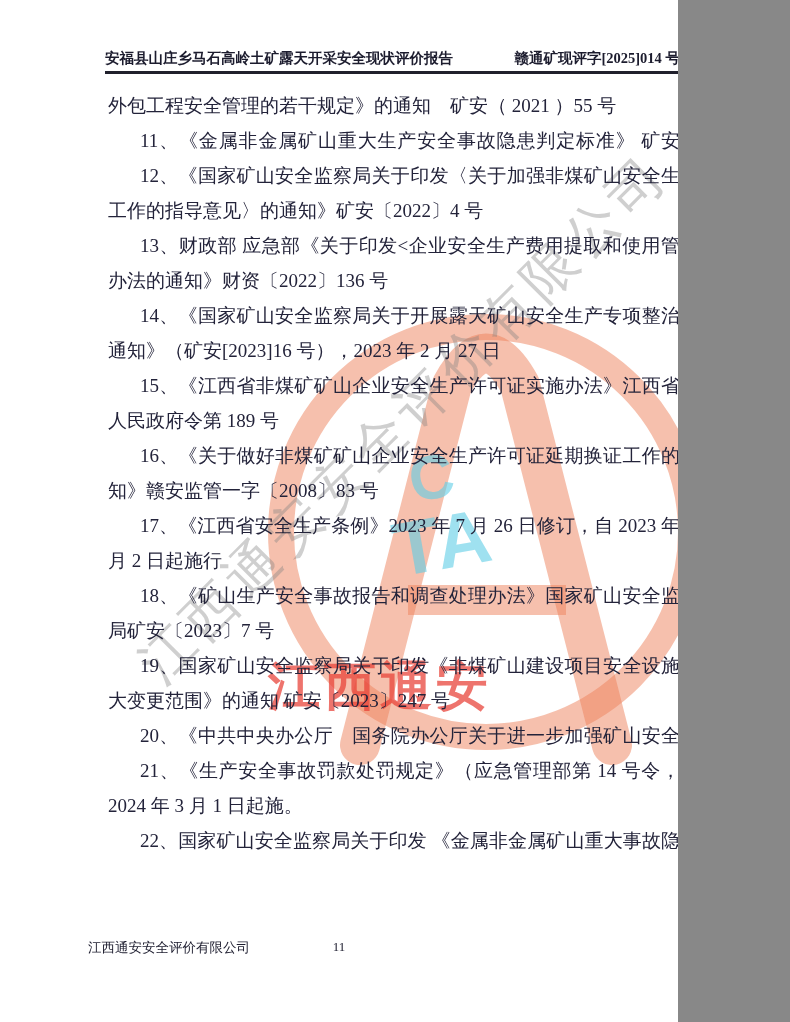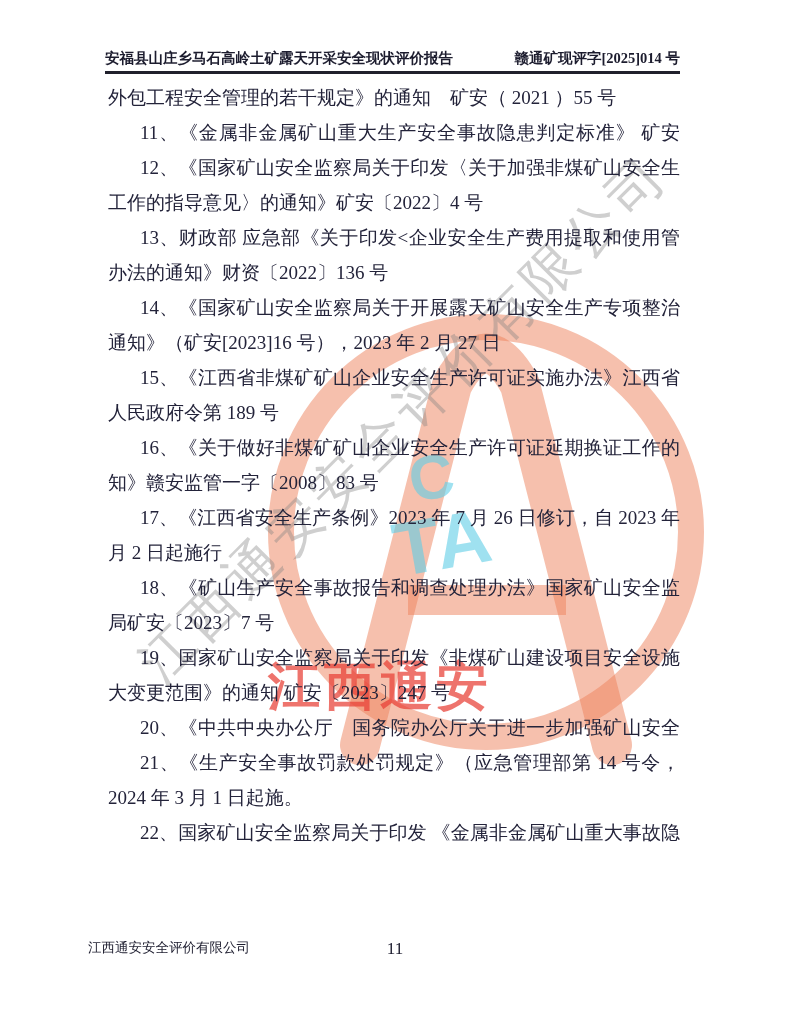--- a/index.html
+++ b/index.html
@@ -6,21 +6,21 @@
     --ink:#23233a;
     --logo-orange: rgba(238,130,92,0.50);
     --letters-cyan: rgba(95,205,230,0.60);
     --stamp-red: rgba(232,62,53,0.72);
     --diag-gray: rgba(130,130,130,0.38);
   }
   html,body{margin:0;padding:0;}
   body{background:#888;}
   .page{
     position:relative;
-    width:790px;height:1022px;
+    width:678px;height:1022px;
     background:#ffffff;
     overflow:hidden;
     font-family:"Liberation Serif","DejaVu Serif",serif;
     color:var(--ink);
   }
   
   .header{
     position:absolute;left:105px;top:44px;width:575px;height:24px;
     font-size:14.5px;font-weight:bold;color:#1c1c2e;
     display:flex;justify-content:space-between;align-items:flex-end;
@@ -48,38 +48,38 @@
     color:var(--diag-gray);
     transform:rotate(-45deg);transform-origin:50% 50%;
   }
   .wm-red{
     position:absolute;left:268px;top:652px;width:320px;height:84px;
     font-size:52px;font-weight:600;letter-spacing:4px;white-space:nowrap;
     color:var(--stamp-red);
   }
   
   .body-text{
-    position:absolute;left:108px;top:80px;width:572px;z-index:2;
+    position:absolute;left:108px;top:88px;width:572px;z-index:2;
     font-size:19px;
   }
   .line{
     height:35px;line-height:35px;
     white-space:normal;overflow:hidden;
     text-align:left;
   }
   .line.indent{padding-left:32px;}
   .line.fill{text-align:justify;text-align-last:justify;}
   
   .footer-company{
     position:absolute;left:88px;top:939px;z-index:2;
     font-size:13.5px;color:#1c1c2e;white-space:nowrap;
   }
   .footer-pageno{
     position:absolute;left:0;right:0;top:939px;z-index:2;
-    text-align:center;font-size:17px;color:#1c1c2e;
+    text-align:center;font-size:13px;color:#1c1c2e;
     font-family:"Liberation Serif","DejaVu Serif",serif;
   }
 </style>
 </head>
 <body>
 
 <div class="page">
 
   <div class="header">
     <span>安福县山庄乡马石高岭土矿露天开采安全现状评价报告</span>

